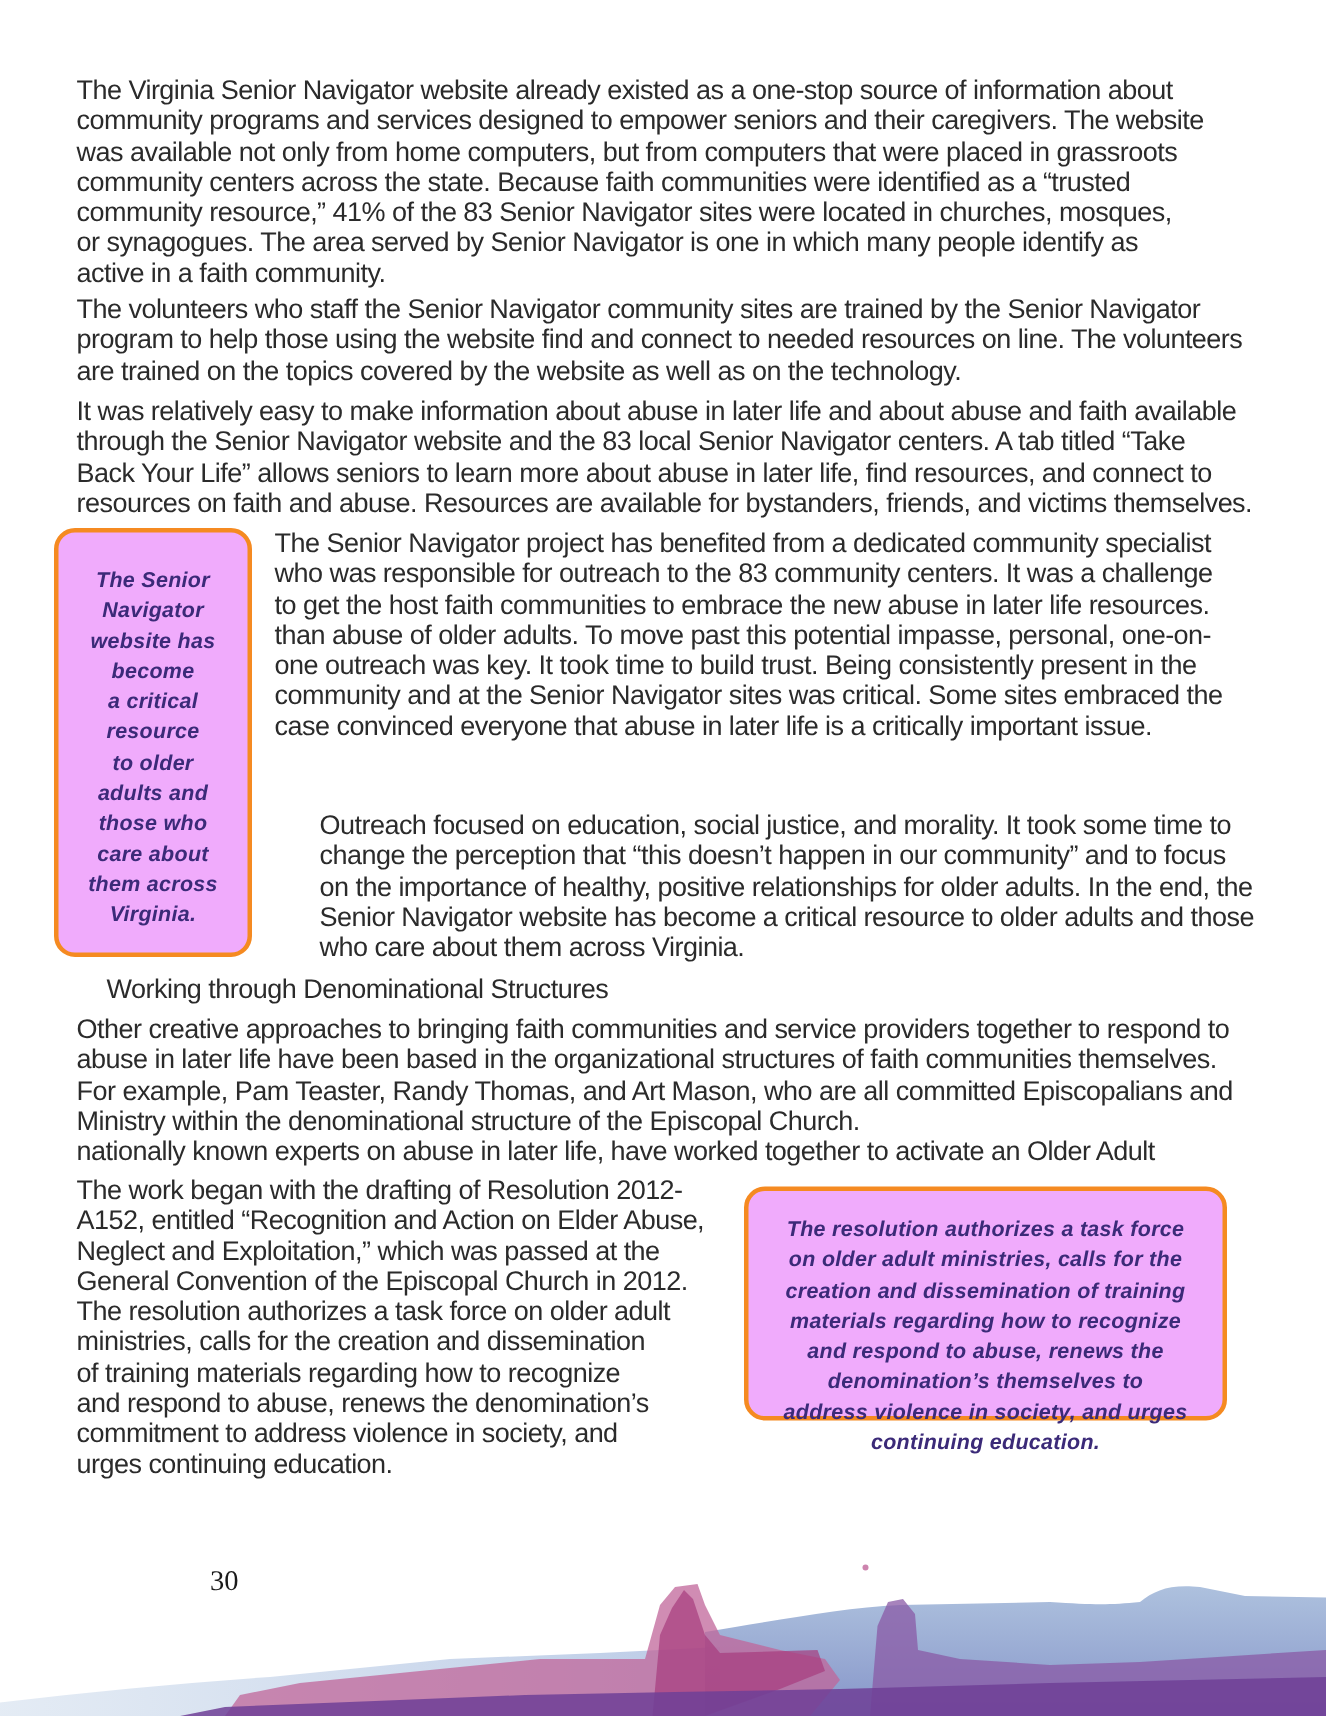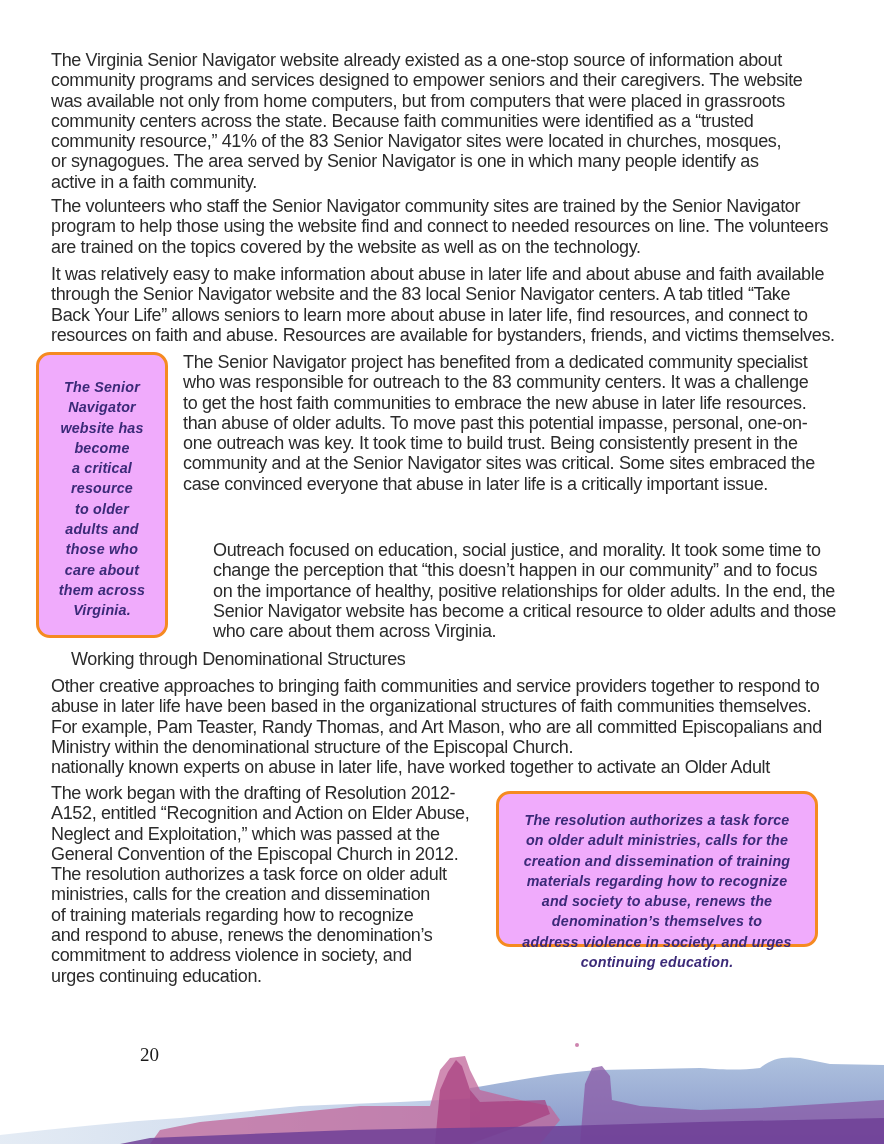--- a/index.html
+++ b/index.html
@@ -135,27 +135,27 @@
     <span class="line">and respond to abuse, renews the denomination’s</span>
     <span class="line">commitment to address violence in society, and</span>
     <span class="line">urges continuing education.</span>
   </div>
 
   <div class="callout" id="callout-right">
     <span class="line">The resolution authorizes a task force</span>
     <span class="line">on older adult ministries, calls for the</span>
     <span class="line">creation and dissemination of training</span>
     <span class="line">materials regarding how to recognize</span>
-    <span class="line">and society to abuse, renews the</span>
+    <span class="line">and respond to abuse, renews the</span>
     <span class="line">denomination’s themselves to</span>
     <span class="line">address violence in society, and urges</span>
     <span class="line">continuing education.</span>
   </div>
 
-  <div class="page-number">20</div>
+  <div class="page-number">30</div>
 
   <svg class="watercolor" viewBox="0 0 884 134" preserveAspectRatio="none">
     <defs>
       <linearGradient id="blueWash" x1="0" y1="0" x2="0" y2="1">
         <stop offset="0" stop-color="#9fb6d8" stop-opacity="0.85"></stop>
         <stop offset="1" stop-color="#7f8fc6" stop-opacity="0.95"></stop>
       </linearGradient>
       <linearGradient id="leftWash" x1="0" y1="0" x2="1" y2="0">
         <stop offset="0" stop-color="#c9d8ea" stop-opacity="0.5"></stop>
         <stop offset="1" stop-color="#a9bde0" stop-opacity="0.8"></stop>

